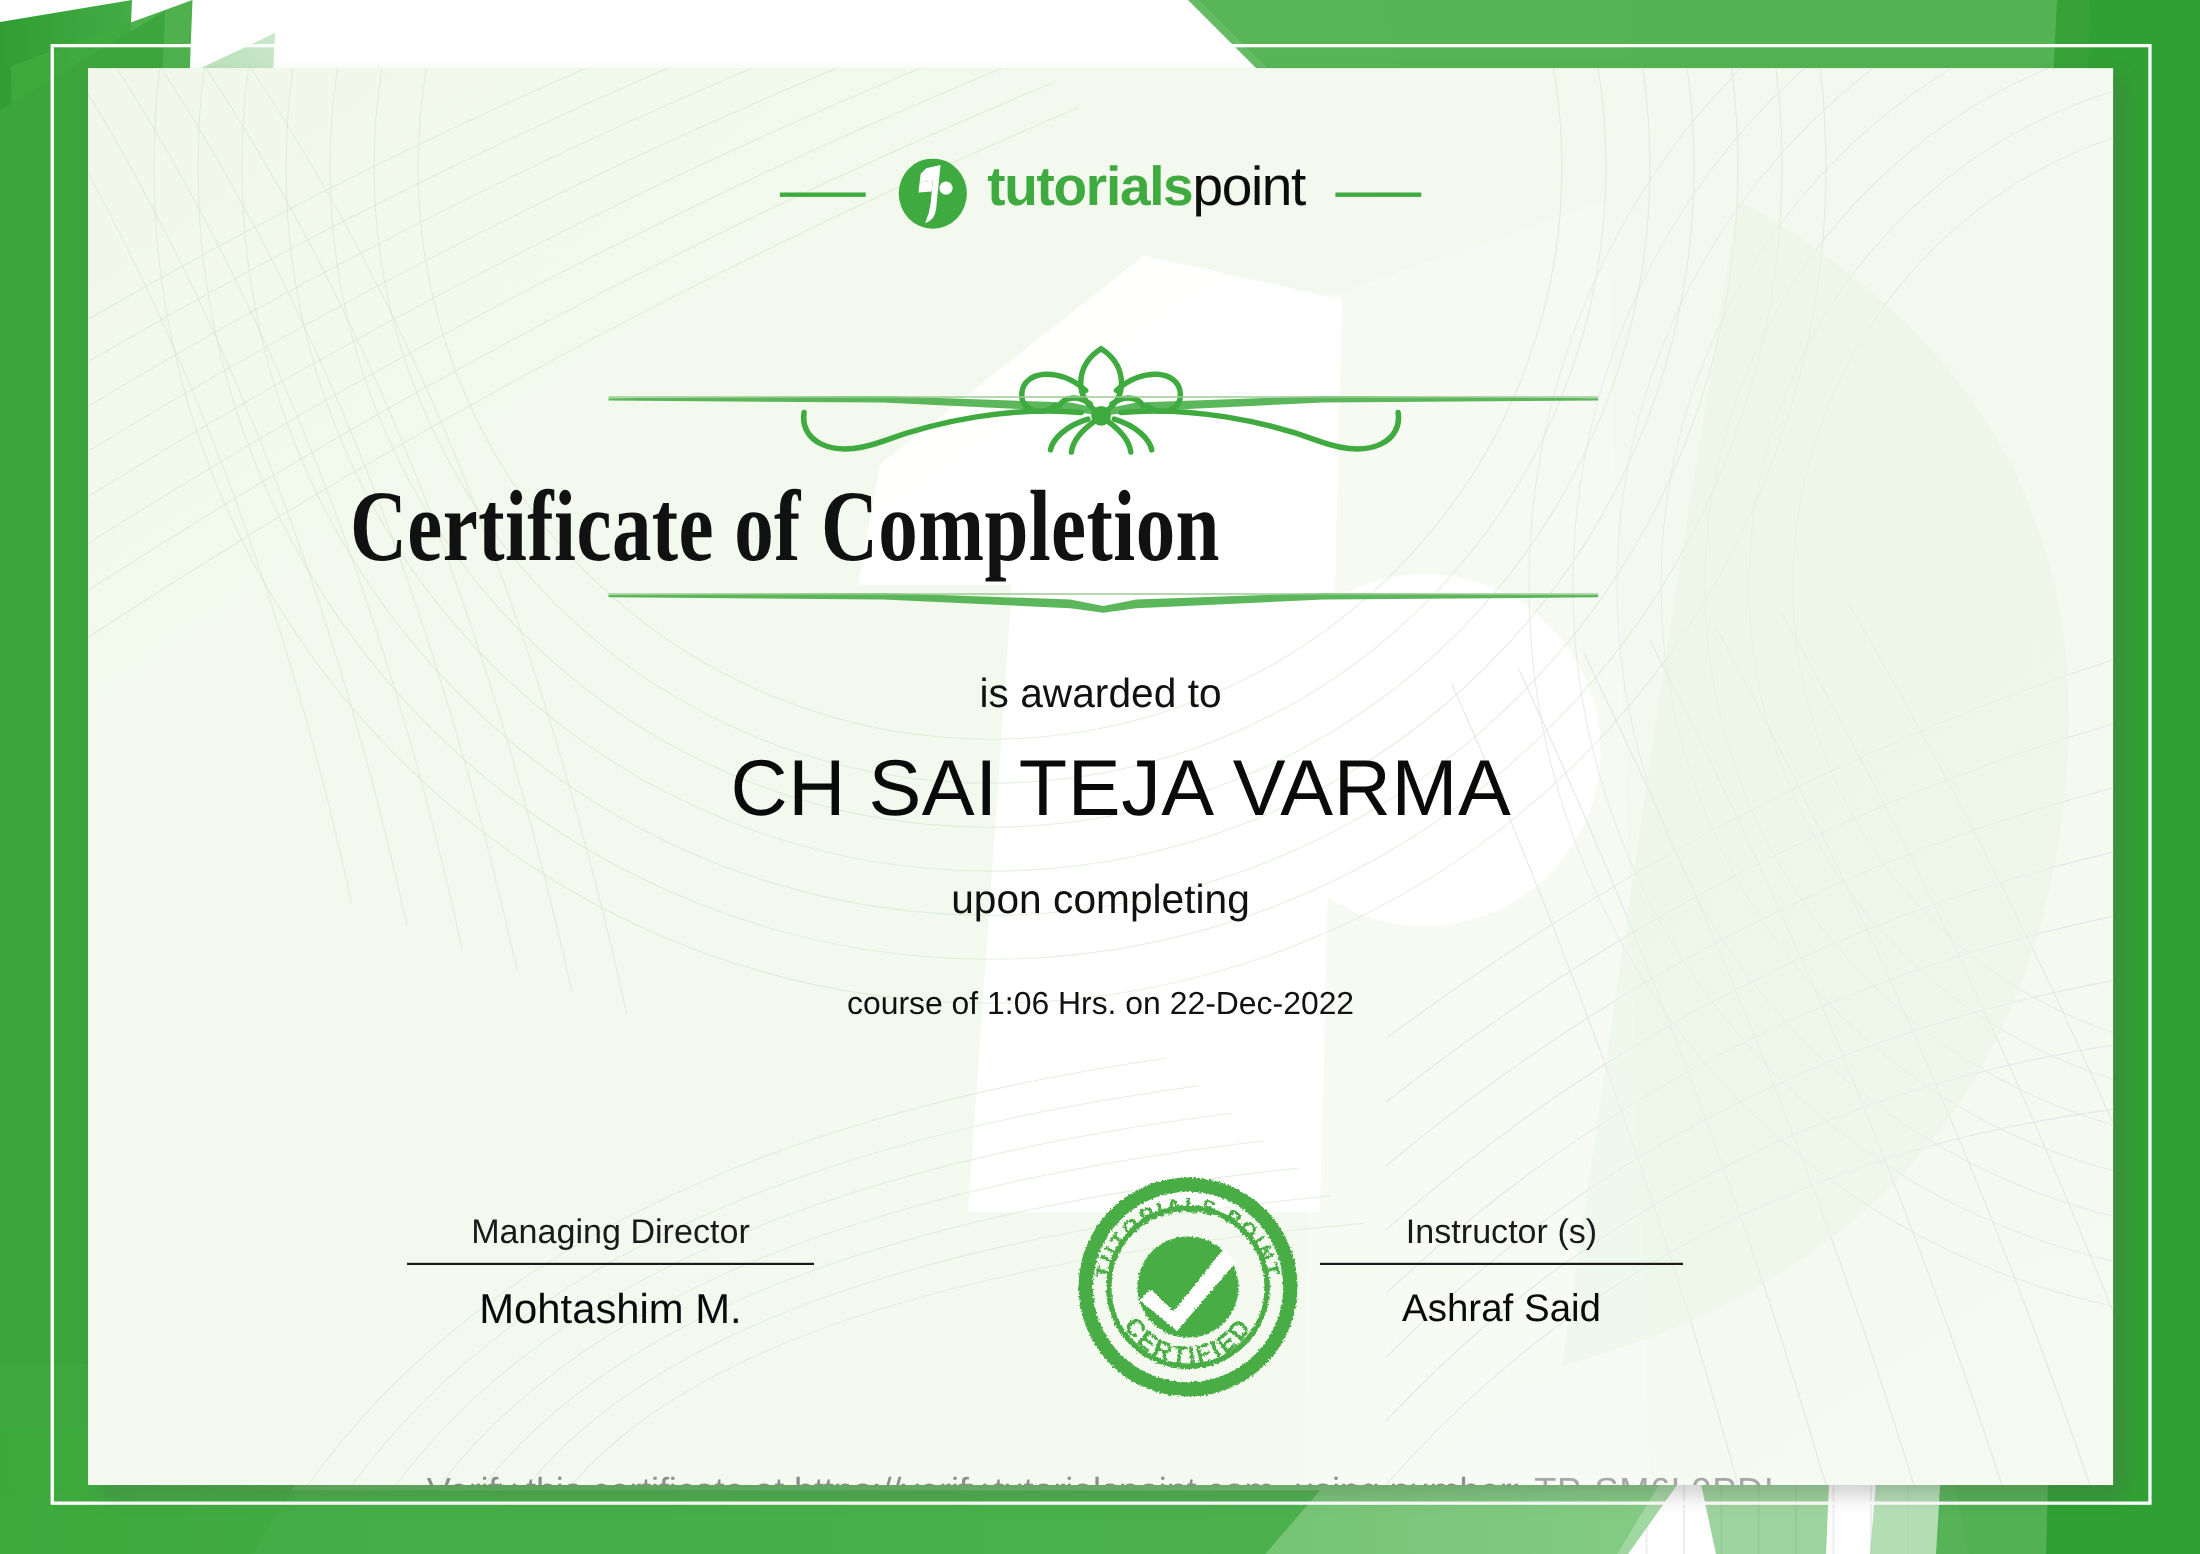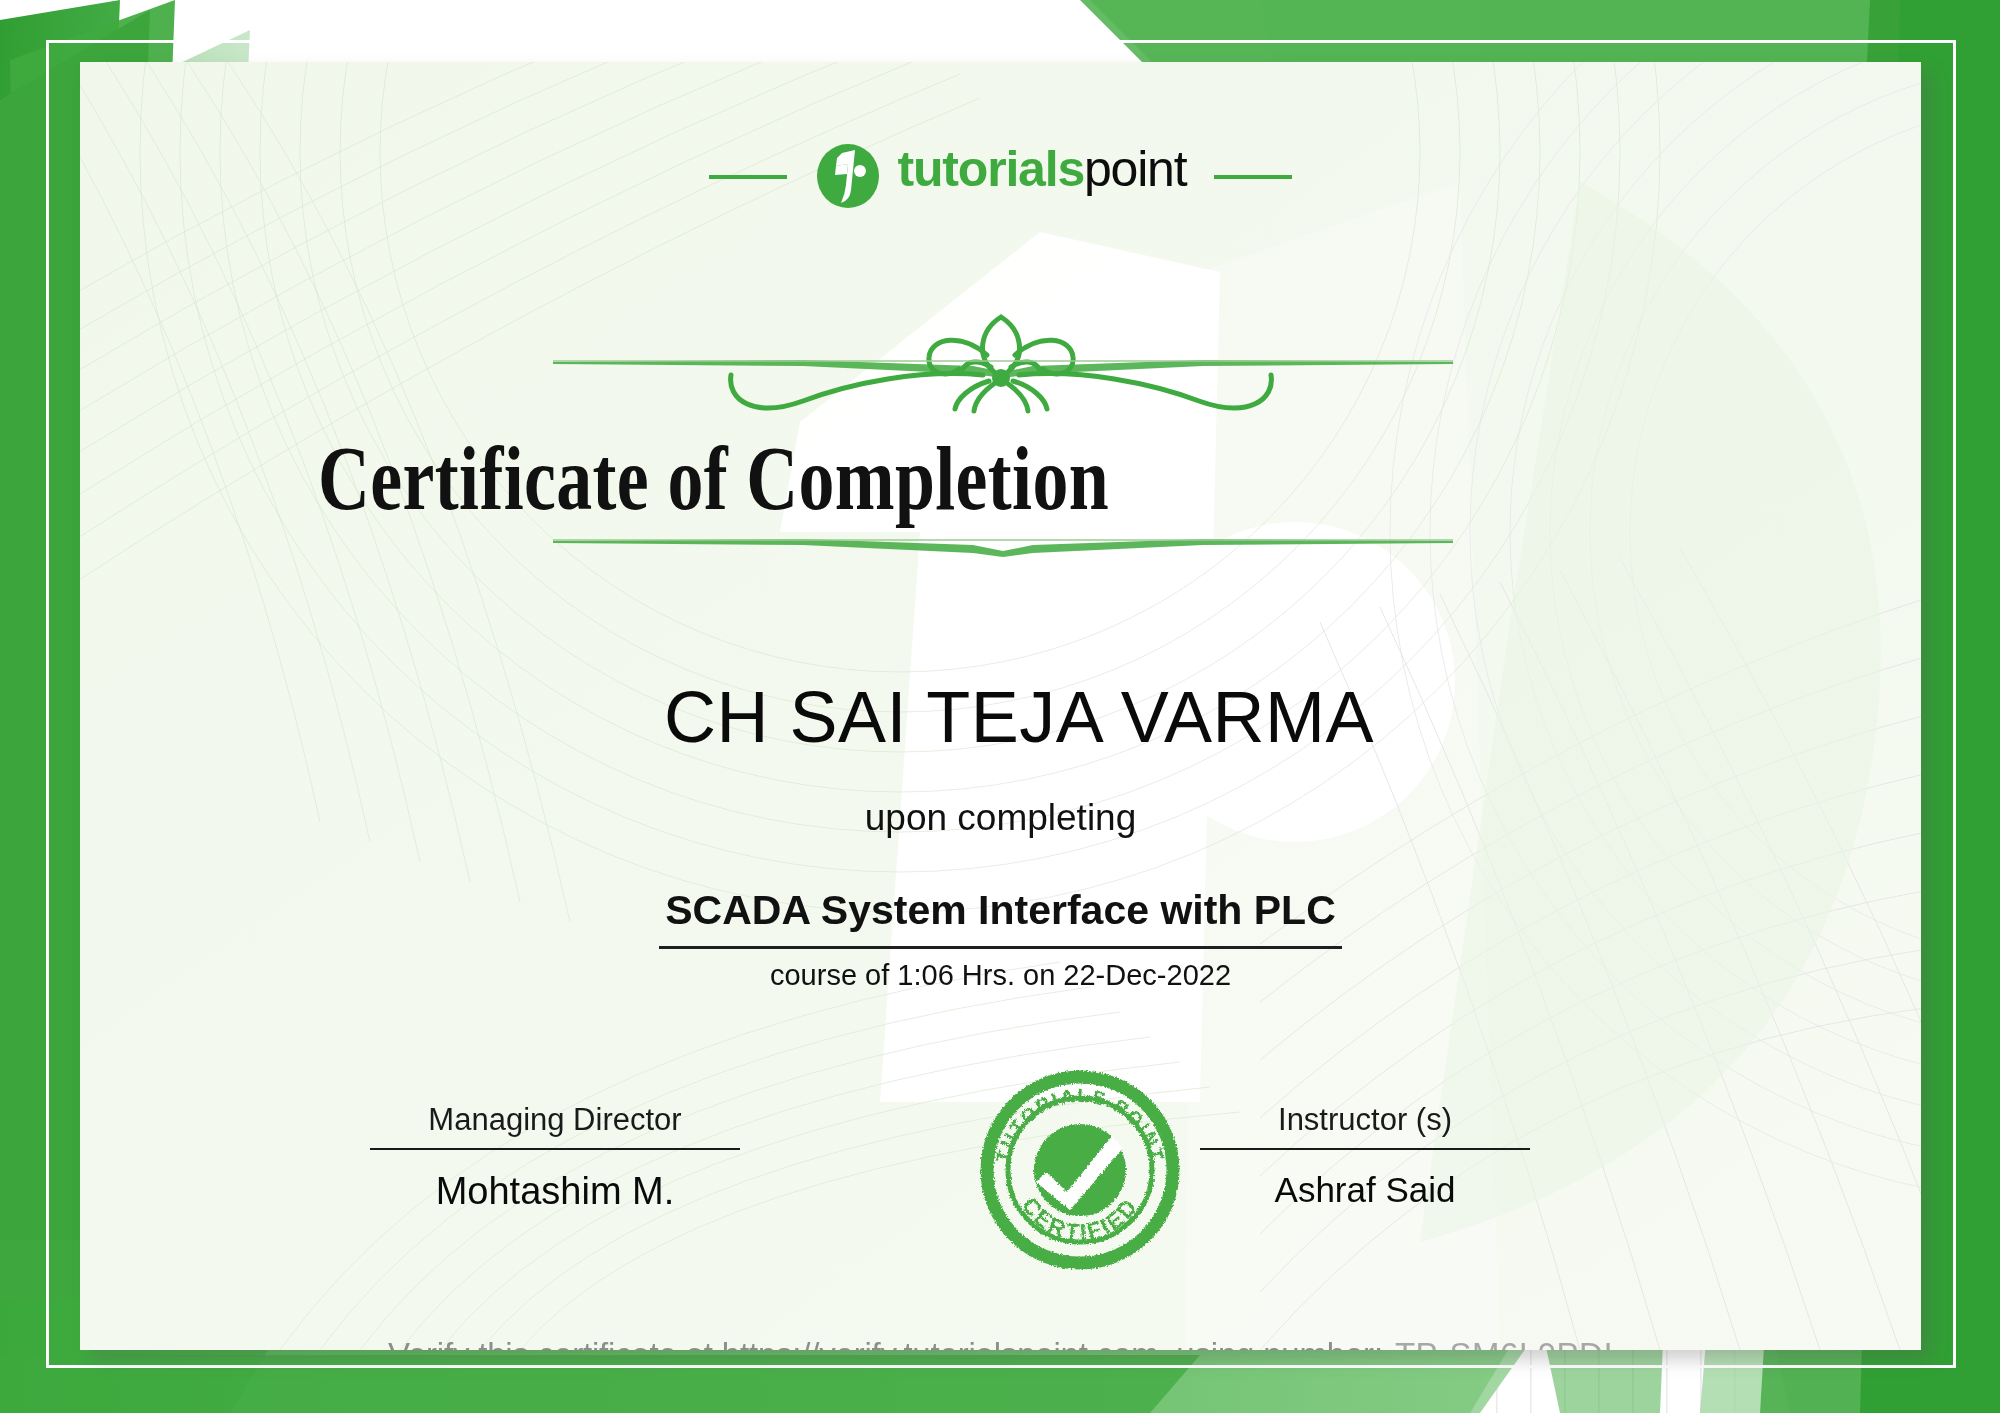--- a/index.html
+++ b/index.html
@@ -339,25 +339,25 @@
         </svg>
 
         <div class="cert-title">Certificate of Completion</div>
 
         <svg class="rule-wrap rule-bot" viewBox="0 0 900 34">
           <path d="M0 14 L250 12 L420 18 L450 24 L480 18 L650 12 L900 14 L900 16 L650 18 L480 26 L450 30 L420 26 L250 18 L0 16 Z" fill="#3faa3f" opacity="0.85"></path>
           <path d="M0 13 H900" stroke="#9ccb94" stroke-width="1.4" fill="none"></path>
         </svg>
       </div>
 
+      <div class="awarded-to">is awarded to</div>
       <div class="recipient">CH SAI TEJA VARMA</div>
       <div class="upon">upon completing</div>
 
       <div class="course-block">
-        <div class="course-name">SCADA System Interface with PLC</div>
         <div class="course-meta">course of  1:06  Hrs. on 22-Dec-2022</div>
       </div>
 
       <div class="sig sig-md">
         <span class="sig-role">Managing Director</span>
         <div class="sig-name">Mohtashim M.</div>
       </div>
 
       <div class="sig sig-inst">
         <span class="sig-role">Instructor (s)</span>

